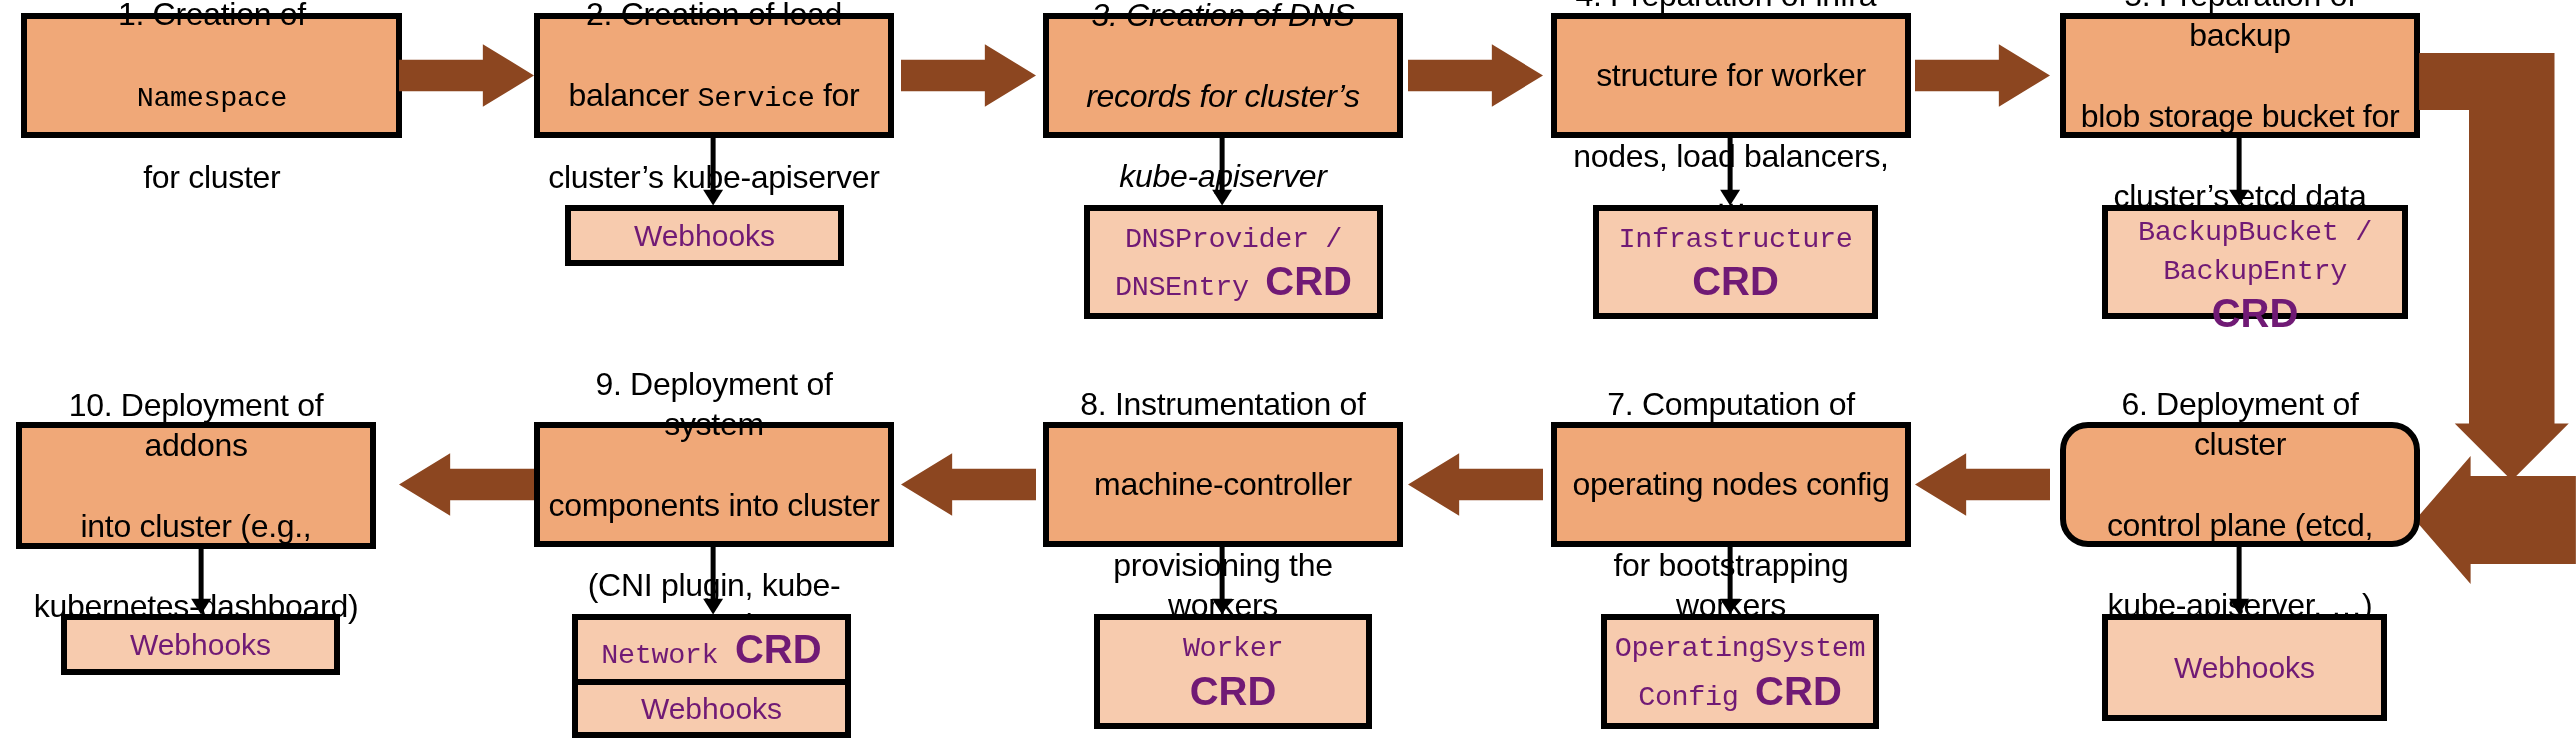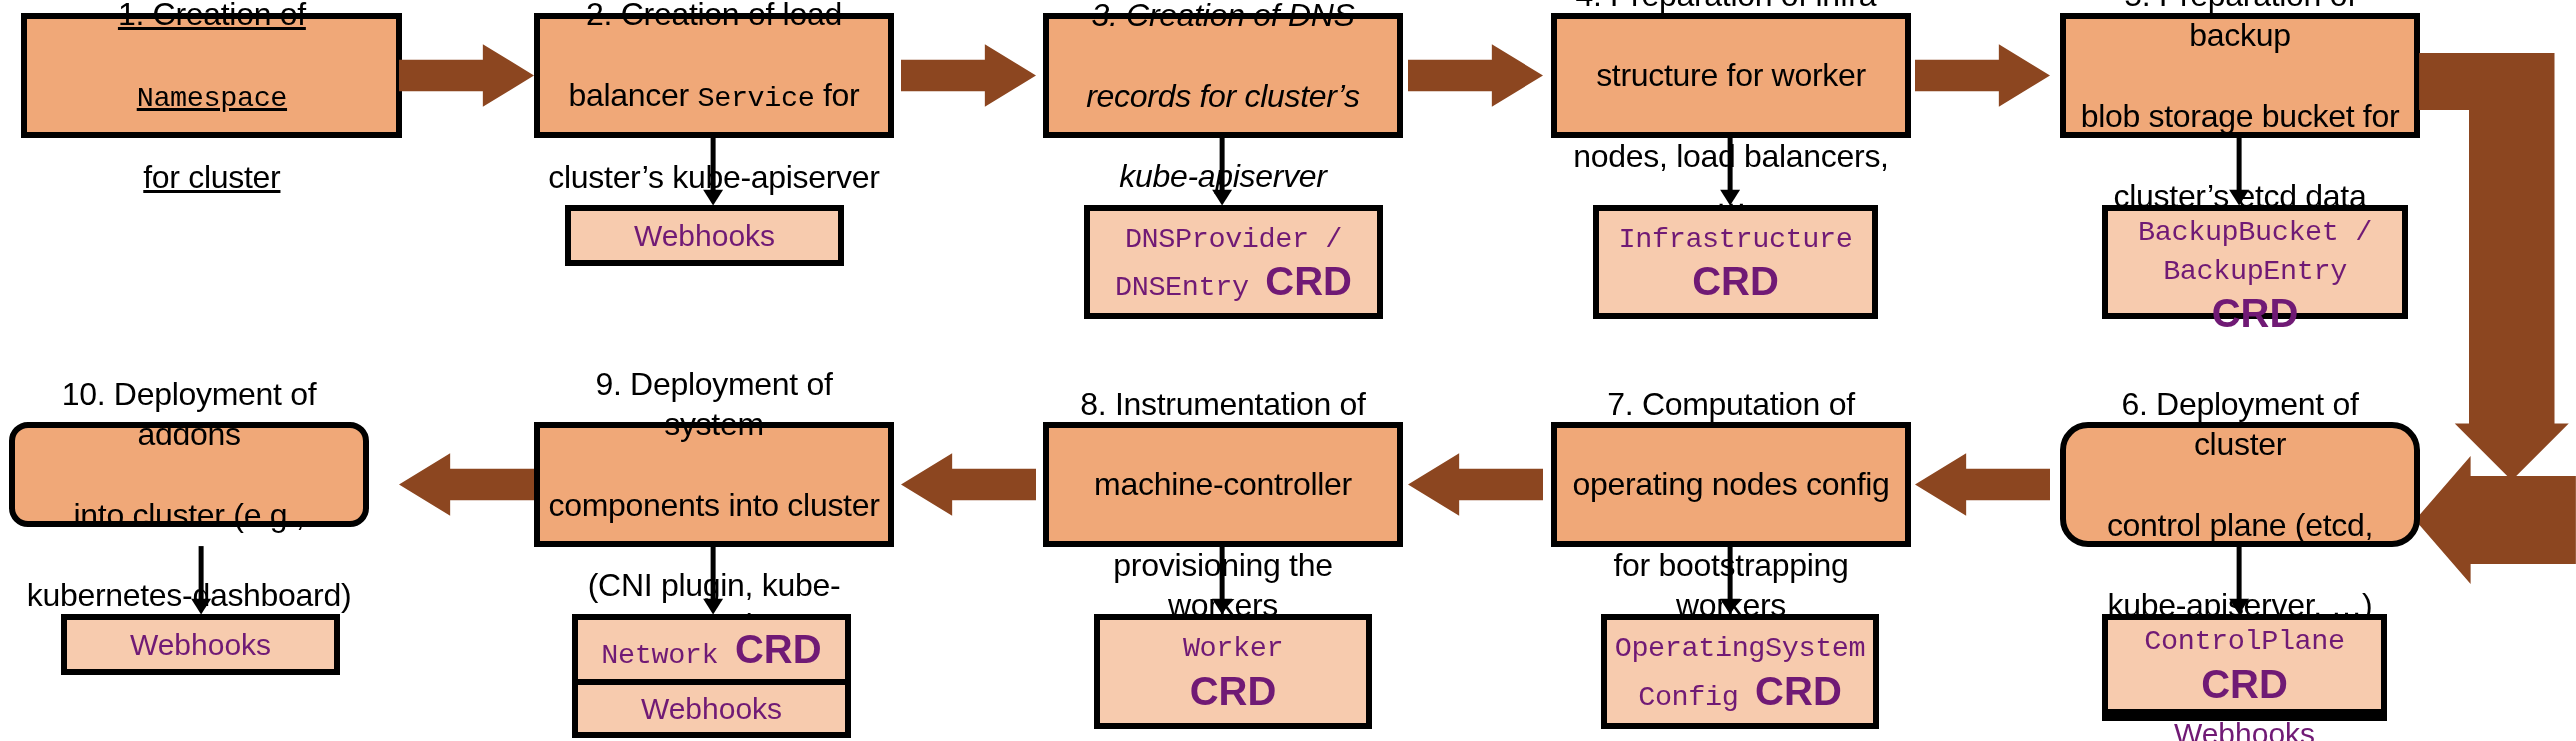--- a/index.html
+++ b/index.html
@@ -96,21 +96,21 @@
   .connector svg {
     display: block;
     overflow: visible;
   }
 </style>
 </head>
 <body>
 
 <div id="canvas">
 
-  <div class="step-box" style="left:21.4px; top:13px; width:381px; height:125px;text-decoration:underline;">
+  <div class="step-box" style="left:21.4px; top:13px; width:381px; height:125px;">
     <div class="txt">
       <span>1. Creation of</span><br>
       <span class="mono">Namespace</span><br>
       <span>for cluster</span>
     </div>
   </div>
 
   <div class="block-arrow" style="left:399px; top:44px; width:135px; height:63px;">
     <svg width="135" height="63" viewBox="0 0 190 88">
       <polygon points="0,22 118,22 118,0 190,44 118,88 118,66 0,66" fill="#8C4620"></polygon>
@@ -243,23 +243,20 @@
 
   <div class="connector" style="left:2227px; top:546px; width:28.5px; height:70px;">
     <svg width="28.5" height="70" viewBox="0 0 40 98">
       <line x1="17" y1="0" x2="17" y2="76" stroke="#000000" stroke-width="7"></line>
       <polygon points="3,74 31,74 17,96" fill="#000000"></polygon>
     </svg>
   </div>
 
   <div class="res-box" style="left:2102px; top:614px; width:285px; height:107px;">
     <div class="res-cell">
-      <div class="txt"><span class="mono">ControlPlane </span><span class="sans bold">CRD</span></div>
-    </div>
-    <div class="res-cell">
       <div class="txt sans">Webhooks</div>
     </div>
   </div>
 
   <div class="block-arrow" style="left:1915px; top:453px; width:135px; height:63px;">
     <svg width="135" height="63" viewBox="0 0 190 88">
       <polygon points="190,22 72,22 72,0 0,44 72,88 72,66 190,66" fill="#8C4620"></polygon>
     </svg>
   </div>
 
@@ -342,21 +339,21 @@
       <div class="txt sans">Webhooks</div>
     </div>
   </div>
 
   <div class="block-arrow" style="left:399px; top:453px; width:135px; height:63px;">
     <svg width="135" height="63" viewBox="0 0 190 88">
       <polygon points="190,22 72,22 72,0 0,44 72,88 72,66 190,66" fill="#8C4620"></polygon>
     </svg>
   </div>
 
-  <div class="step-box" style="left:9px; top:422px; width:360px; height:105px;border-radius:19px;">
+  <div class="step-box" style="left:16px; top:422px; width:360px; height:127px;">
     <div class="txt">
       <span>10. Deployment of addons</span><br>
       <span>into cluster (e.g.,</span><br>
       <span>kubernetes-dashboard)</span>
     </div>
   </div>
 
   <div class="connector" style="left:189px; top:546px; width:28.5px; height:70px;">
     <svg width="28.5" height="70" viewBox="0 0 40 98">
       <line x1="17" y1="0" x2="17" y2="76" stroke="#000000" stroke-width="7"></line>

